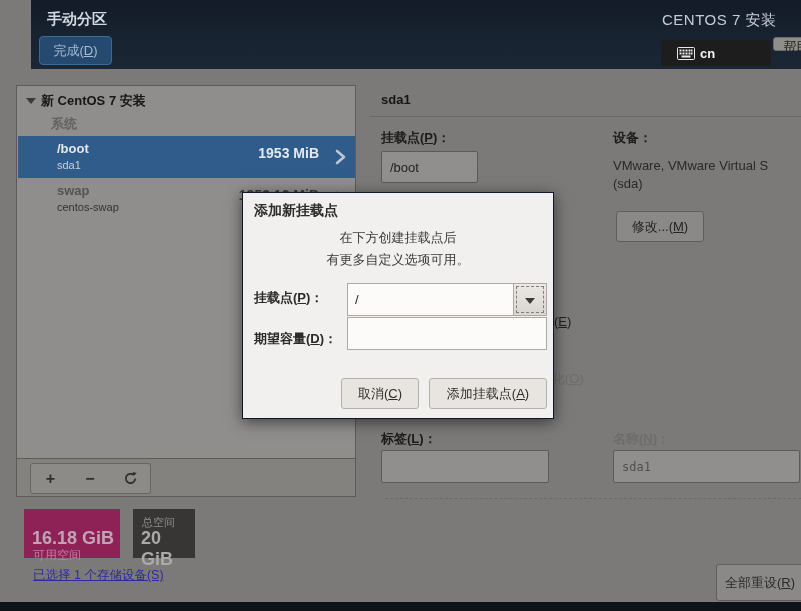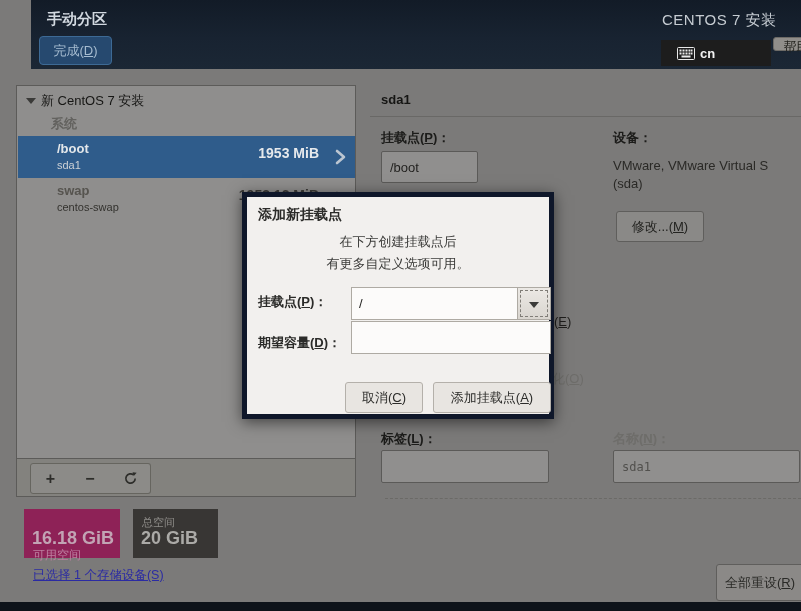--- a/index.html
+++ b/index.html
@@ -22,21 +22,21 @@
               background:#908e8a; border:1px solid #6d6b67; border-radius:3px 0 0 3px;
               color:#23231e; font-size:13px; cursor:pointer; }
 
   
   .list-panel { position:absolute; left:16px; top:85px; width:340px; height:412px;
                 background:#8f8e8d; border:1px solid #5c5b59; }
   .tree-header { position:relative; height:28px; }
   .expander { position:absolute; left:9px; top:12px; width:0; height:0;
               border-left:5px solid transparent; border-right:5px solid transparent;
               border-top:6px solid #3a3a38; }
-  .tree-title { position:absolute; left:24px; top:6px; font-size:13px; font-weight:normal; color:#161614; }
+  .tree-title { position:absolute; left:24px; top:6px; font-size:13px; font-weight:bold; color:#161614; }
   .group-label { position:absolute; left:34px; top:29px; font-size:13px; font-weight:bold; color:#63625f; }
   .part-row { position:absolute; left:1px; width:337px; height:42px; cursor:pointer; }
   .row-boot { top:50px; background:#2f5c8b; }
   .row-swap { top:92px; }
   .row-mount { position:absolute; left:39px; top:5px; font-size:13px; font-weight:bold; }
   .row-dev   { position:absolute; left:39px; top:23px; font-size:11px; }
   .row-size  { position:absolute; right:36px; top:9px; font-size:14px; font-weight:bold; }
   .row-boot .row-mount { color:#e3e7ea; }
   .row-boot .row-dev   { color:#ccd1d6; }
   .row-boot .row-size  { color:#e6e9ec; }
@@ -50,21 +50,21 @@
             border:1px solid #66655f; color:#2d2d2a; font-size:16px; font-weight:bold;
             cursor:pointer; display:flex; align-items:center; justify-content:center; }
   .tb-add { left:13px; border-radius:3px 0 0 3px; }
   .tb-remove { left:53px; border-left:none; }
   .tb-refresh { left:93px; border-left:none; border-radius:0 3px 3px 0; }
 
   
   .avail-box { position:absolute; left:24px; top:509px; width:96px; height:49px; background:#8e2257; }
   .avail-box .sm { position:absolute; left:9px; top:6px; font-size:12px; color:#bd7fa0;margin-top:32px; }
   .avail-box .lg { position:absolute; left:8px; top:19px; font-size:18px; font-weight:bold; color:#c2a4b4; }
-  .total-box { position:absolute; left:133px; top:509px; width:85px; height:49px; background:#383634; }
+  .total-box { position:absolute; left:133px; top:509px; width:62px; height:49px; background:#383634; }
   .total-box .sm { position:absolute; left:9px; top:6px; font-size:11px; color:#8f8d8a; }
   .total-box .lg { position:absolute; left:8px; top:19px; font-size:18px; font-weight:bold; color:#abaaa7; }
 
   
   .selected-link { position:absolute; left:33px; top:567px; font-size:12.5px; color:#2b2ba3;
                    text-decoration:underline; cursor:pointer; }
   .reset-btn { position:absolute; left:716px; top:564px; width:88px; height:37px;
                background:#8b8987; border:1px solid #5f5e5c; border-radius:3px;
                color:#2a2a27; font-size:13px; cursor:pointer; }
   .bottom-strip { position:absolute; left:0; top:602px; width:801px; height:9px; background:#0e131a; }
@@ -88,21 +88,21 @@
   .reformat-label { position:absolute; left:500px; top:370px; font-size:13px; color:#6e6d6a; }
   .label-label { left:381px; top:430px; }
   .label-input { left:381px; top:450px; width:168px; height:33px; }
   .name-label { left:613px; top:430px; }
   .name-input { left:613px; top:450px; width:187px; height:33px;
                 font-family:"DejaVu Sans Mono","Liberation Mono",monospace; font-size:12px; color:#51504d; }
   .dashed-divider { position:absolute; left:385px; top:498px; width:416px; border-top:1px dashed #6b6a67; }
 
   
   .dialog { position:absolute; left:242px; top:192px; width:312px; height:227px; z-index:10;
-            background:#f2f0ee; border:5px solid #0f172a; box-shadow:0 3px 14px rgba(0,0,0,.55); }
+            background:#f2f0ee; border:1px solid #0f172a; box-shadow:0 3px 14px rgba(0,0,0,.55); }
   .dlg-title { position:absolute; left:11px; top:9px; font-size:14px; font-weight:bold; color:#2c2c2a; }
   .dlg-desc1 { position:absolute; left:0; top:36px; width:100%; text-align:center; font-size:13px; color:#3a3a38; }
   .dlg-desc2 { position:absolute; left:0; top:58px; width:100%; text-align:center; font-size:13px; color:#3a3a38; }
   .dlg-label { position:absolute; font-size:13px; font-weight:bold; color:#2b2b29; }
   .dlg-mount-label { left:11px; top:96px; }
   .dlg-cap-label { left:11px; top:137px; }
   .dlg-input { position:absolute; background:#fcfbfa; border:1px solid #aeaaa3; font-size:13px;
                color:#1b1b19; padding:0 7px;
                font-family:"Liberation Sans","DejaVu Sans",sans-serif; }
   .dlg-combo-entry { left:104px; top:90px; width:167px; height:33px; }

